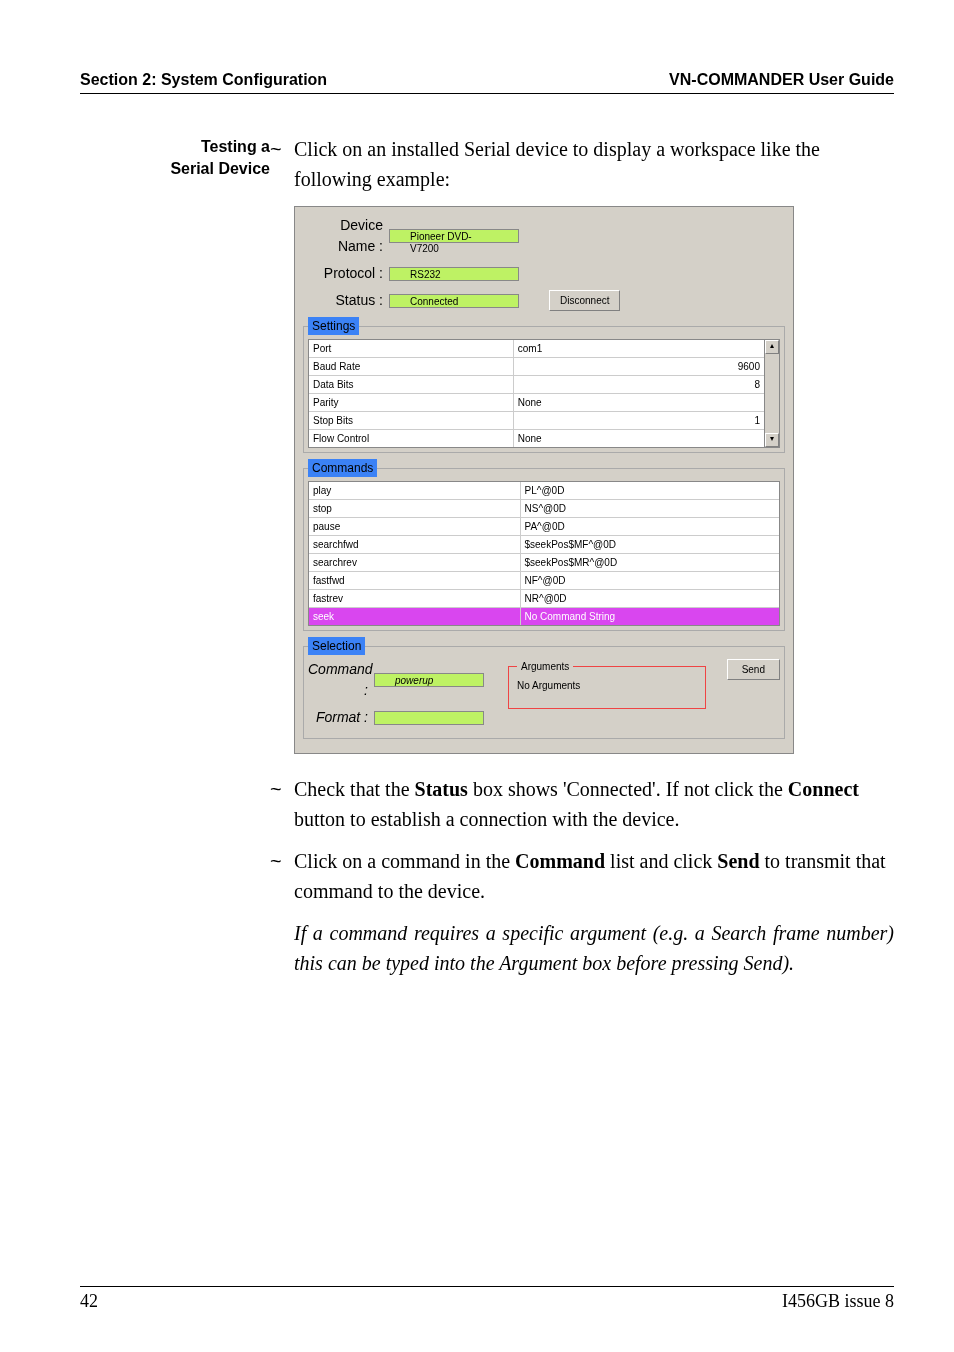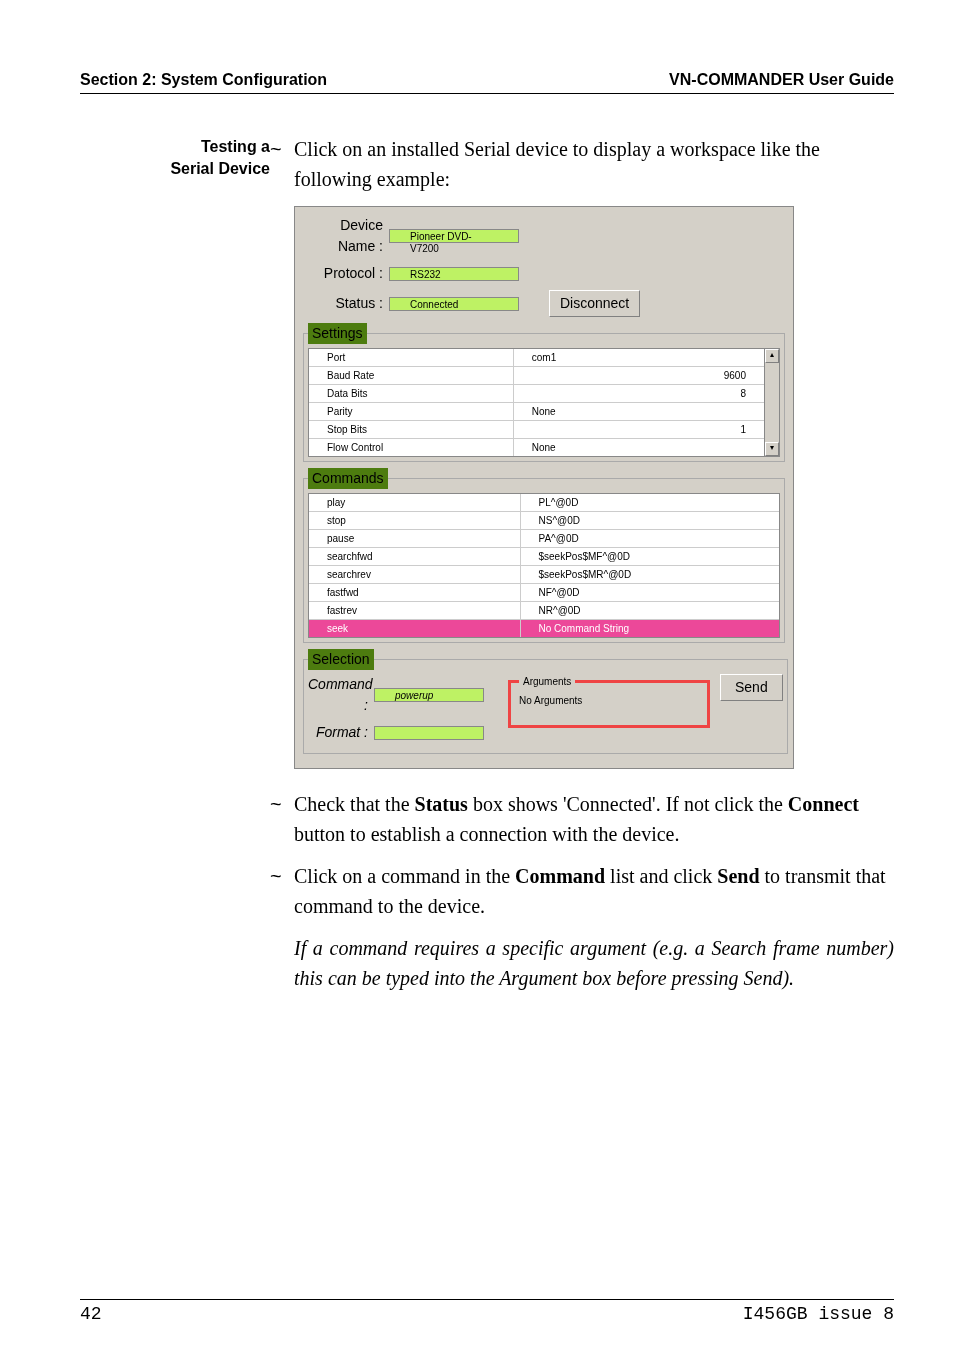--- a/index.html
+++ b/index.html
@@ -97,53 +97,53 @@
     box-sizing: border-box;
     line-height: 12px;
   }
   .win-btn {
     display: inline-block;
     background: #d4d0c8;
     border: 1px solid #808080;
     border-top-color: #fff;
     border-left-color: #fff;
     padding: 2px 10px;
-    font-size: 14px;
+    font-size: 10px;
     margin-left: 30px;
     cursor: default;
   }
   fieldset.group {
     border: 1px solid #aaa;
     margin: 6px 0;
     padding: 4px;
     position: relative;
   }
   fieldset.group legend {
-    font-size: 14px;
+    font-size: 12px;
     padding: 0 4px;
-    background: #4d7c0f;
+    background: #3b82f6;
   }
   .grid {
     background: #fff;
     border: 1px solid #888;
     font-size: 10px;
   }
   .grid-row {
     display: flex;
     border-bottom: 1px solid #ccc;
   }
   .grid-row:last-child { border-bottom: none; }
   .grid-row > div {
-    padding: 1px 18px;
+    padding: 1px 4px;
     box-sizing: border-box;
   }
   .grid-row .c1 { width: 45%; border-right: 1px solid #ccc; }
   .grid-row .c2 { width: 55%; }
   .grid-row .c2.right { text-align: right; }
-  .grid-row.selected { background: #ec4899; color: #fff; }
+  .grid-row.selected { background: #d946ef; color: #fff; }
   .scrollbar-col {
     width: 14px;
     background: #d4d0c8;
     display: flex;
     flex-direction: column;
     justify-content: space-between;
     border: 1px solid #888;
     border-left: none;
   }
   .sb-btn {
@@ -162,21 +162,21 @@
 
   .selection-inner {
     display: flex;
     gap: 8px;
     align-items: flex-start;
   }
   .sel-left { width: 190px; font-style: italic; }
   .sel-left .form-row .lbl { width: 60px; }
   .sel-left .form-row .fld { width: 110px; }
   fieldset.arguments {
-    border: 3px solid #ef4444;
+    border: 1px solid #ef4444;
     padding: 4px 8px;
     font-size: 10px;
     width: 180px;
     min-height: 40px;
   }
   fieldset.arguments legend {
     font-size: 10px;
     padding: 0 4px;
     background: #d4d0c8;
   }
@@ -196,24 +196,24 @@
     font-style: italic;
     margin-left: 24px;
     margin-top: 10px;
     text-align: justify;
   }
 
   .footer-row {
     display: flex;
     justify-content: space-between;
     position: absolute;
-    bottom: 28px;
+    bottom: 40px;
     left: 80px;
     right: 60px;
-    font-family: Liberation Mono, monospace;
+    font-family: Liberation Serif, serif;
     font-size: 18px;
     border-top: 1px solid #000;
     padding-top: 4px;
   }
 </style>
 </head>
 <body>
 
 <div class="page">
   <div class="header-row">

